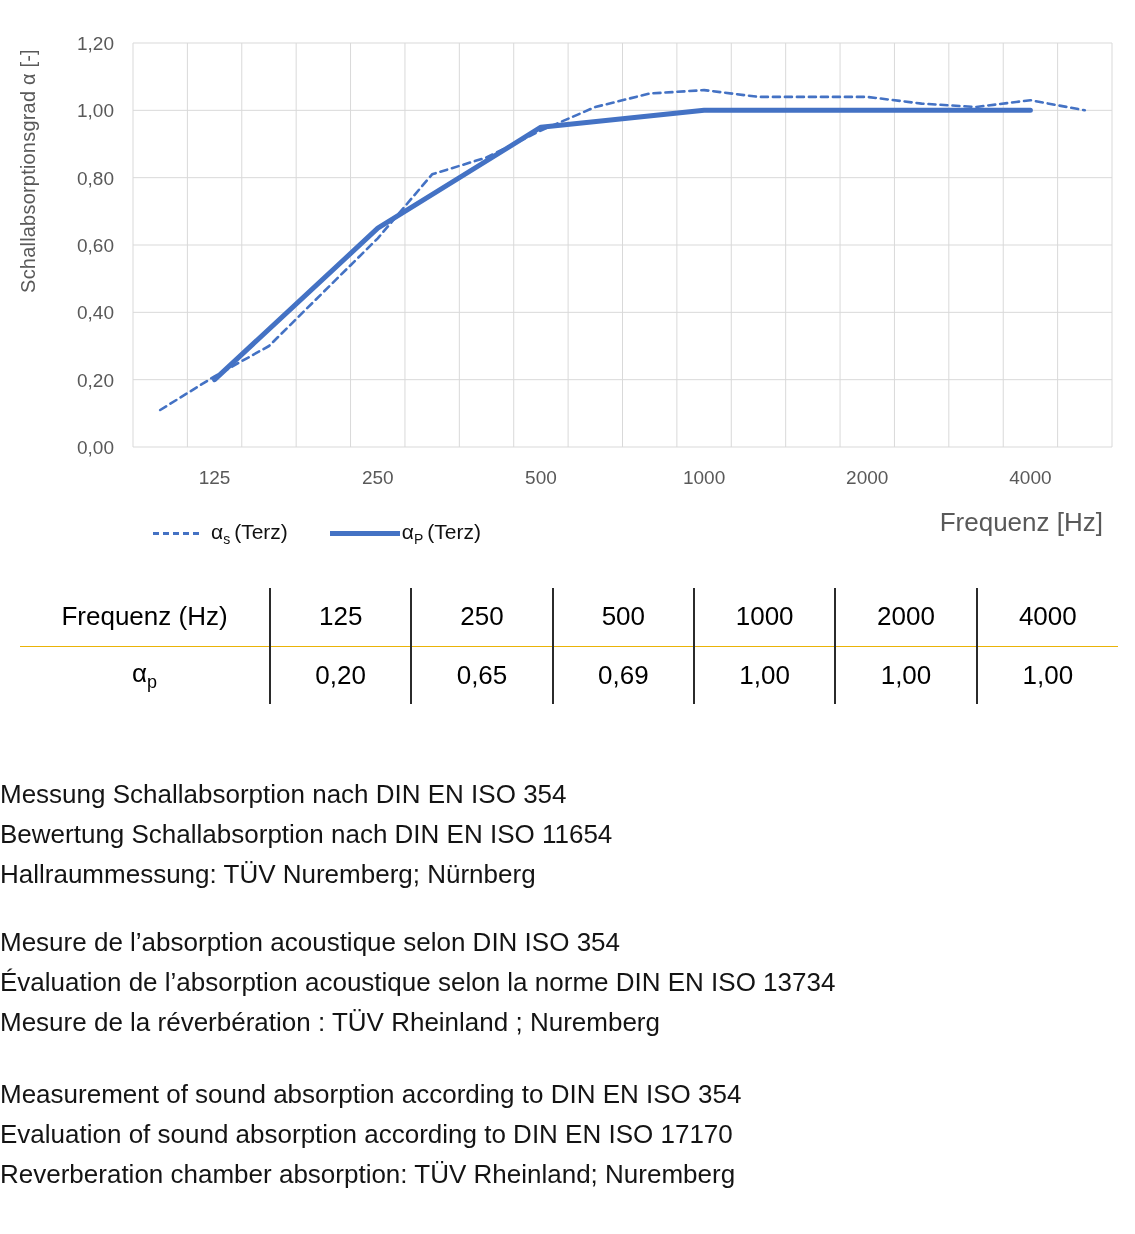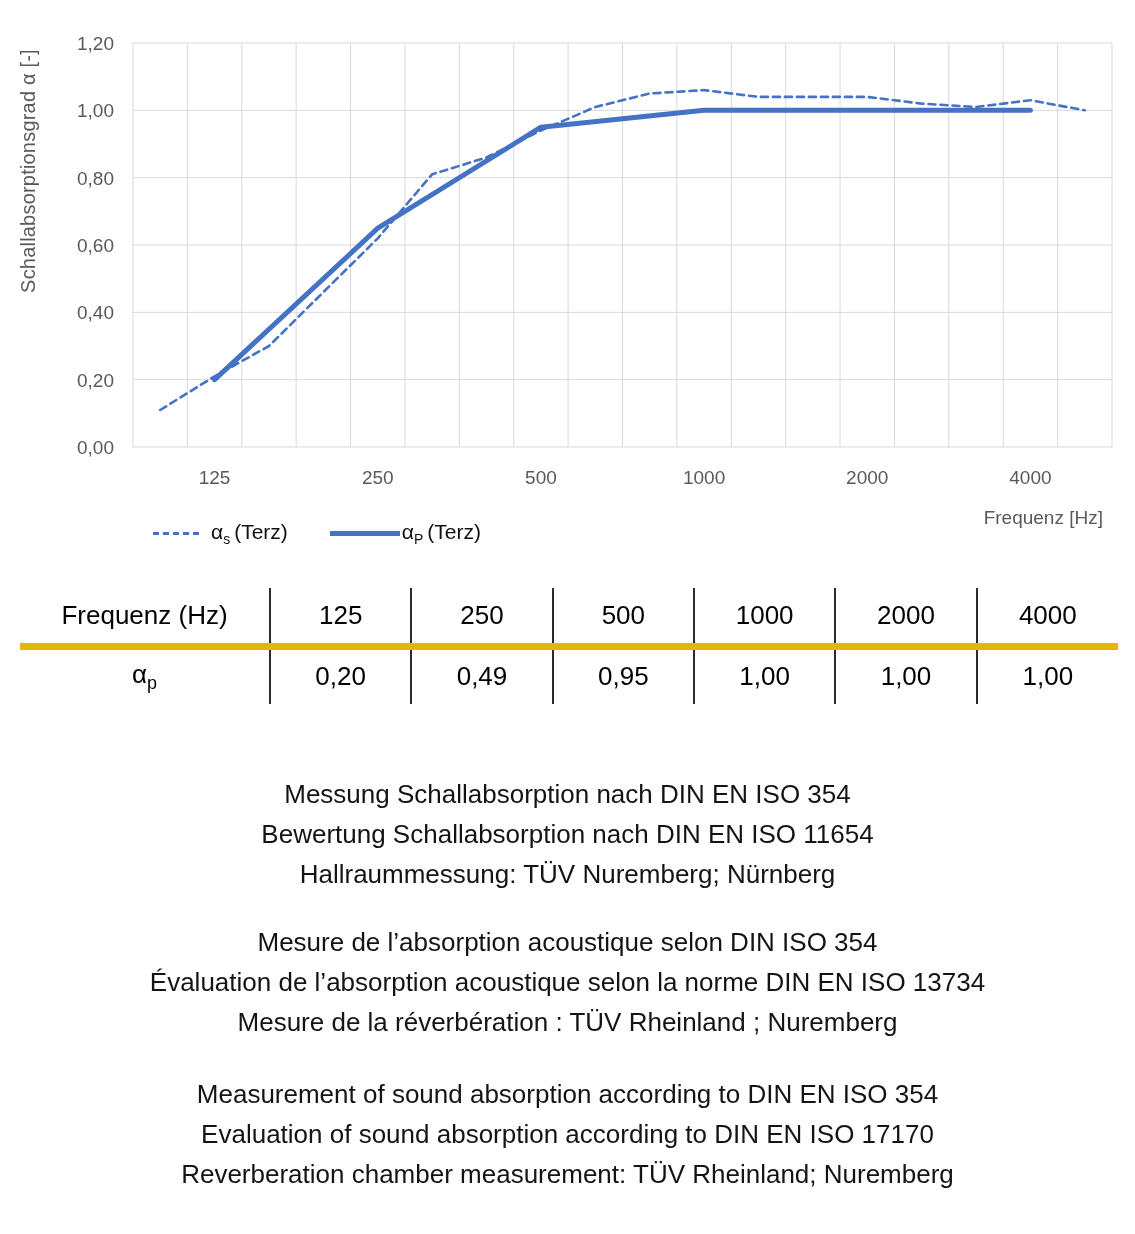--- a/index.html
+++ b/index.html
@@ -16,21 +16,21 @@
   .chart-wrap { position:relative; width:1135px; height:560px; }
   #chart-svg { position:absolute; left:0; top:0; }
   .y-axis-title {
     position:absolute; left:-140px; top:158px; width:340px; height:26px;
     transform:rotate(-90deg);
     text-align:center; font-size:20px; color:#595959; letter-spacing:.2px;
     white-space:nowrap;
   }
   .x-axis-title {
     position:absolute; right:32px; top:507px;
-    font-size:19px; color:#595959; white-space:nowrap;
+    font-size:26px; color:#595959; white-space:nowrap;
   }
   .legend {
     position:absolute; left:153px; top:516px; height:34px;
     display:flex; align-items:center; font-size:21px; color:#111;
   }
   .swatch-dashed {
     width:50px; height:3px; margin-right:8px;
     background:repeating-linear-gradient(90deg,#4472C4 0 6px,transparent 6px 10px);
   }
   .swatch-solid { width:70px; height:5px; background:#4472C4; margin-left:42px; margin-right:2px; }
@@ -38,26 +38,26 @@
   .lg-label { margin-left:4px; white-space:nowrap; }
 
   
   .freq-table {
     width:1098px; margin:28px 17px 0 20px;
     border-collapse:collapse; table-layout:fixed;
     font-size:26px; color:#000; text-align:center;
   }
   .freq-table td { height:58px; vertical-align:middle; }
   .freq-table td + td { border-left:2px solid #2b2b2b; }
-  .freq-table tr.hdr td { border-bottom:7px solid #eab308; }
+  .freq-table tr.hdr td { border-bottom:1px solid #eab308; }
   .freq-table col.lbl { width:250px; }
   .tbl-sub { font-size:18px; vertical-align:-6px; }
 
   
-  .notes { width:1135px; padding-right:0; text-align:center; }
+  .notes { width:1135px; padding-right:0; text-align:left; }
   .note-block { line-height:40px; font-size:26px; color:#141414; }
   .note-de { margin-top:70px; }
   .note-fr { margin-top:28px; }
   .note-en { margin-top:32px; }
 </style>
 </head>
 <body>
 
 <div class="page">
 
@@ -138,22 +138,22 @@
       <td>125</td>
       <td>250</td>
       <td>500</td>
       <td>1000</td>
       <td>2000</td>
       <td>4000</td>
     </tr>
     <tr>
       <td><span>α</span><span class="tbl-sub">p</span></td>
       <td>0,20</td>
-      <td>0,49</td>
-      <td>0,95</td>
+      <td>0,65</td>
+      <td>0,69</td>
       <td>1,00</td>
       <td>1,00</td>
       <td>1,00</td>
     </tr>
   </tbody>
     </table>
 
   <div class="notes">
     <div class="note-block note-de">
       <div>Messung Schallabsorption nach DIN EN ISO 354</div>
@@ -161,17 +161,17 @@
       <div>Hallraummessung: TÜV Nuremberg; Nürnberg</div>
     </div>
     <div class="note-block note-fr">
       <div>Mesure de l’absorption acoustique selon DIN ISO 354</div>
       <div>Évaluation de l’absorption acoustique selon la norme DIN EN ISO 13734</div>
       <div>Mesure de la réverbération : TÜV Rheinland ; Nuremberg</div>
     </div>
     <div class="note-block note-en">
       <div>Measurement of sound absorption according to DIN EN ISO 354</div>
       <div>Evaluation of sound absorption according to DIN EN ISO 17170</div>
-      <div>Reverberation chamber measurement: TÜV Rheinland; Nuremberg</div>
+      <div>Reverberation chamber absorption: TÜV Rheinland; Nuremberg</div>
     </div>
   </div>
 
 </div>
 
 </body></html>

